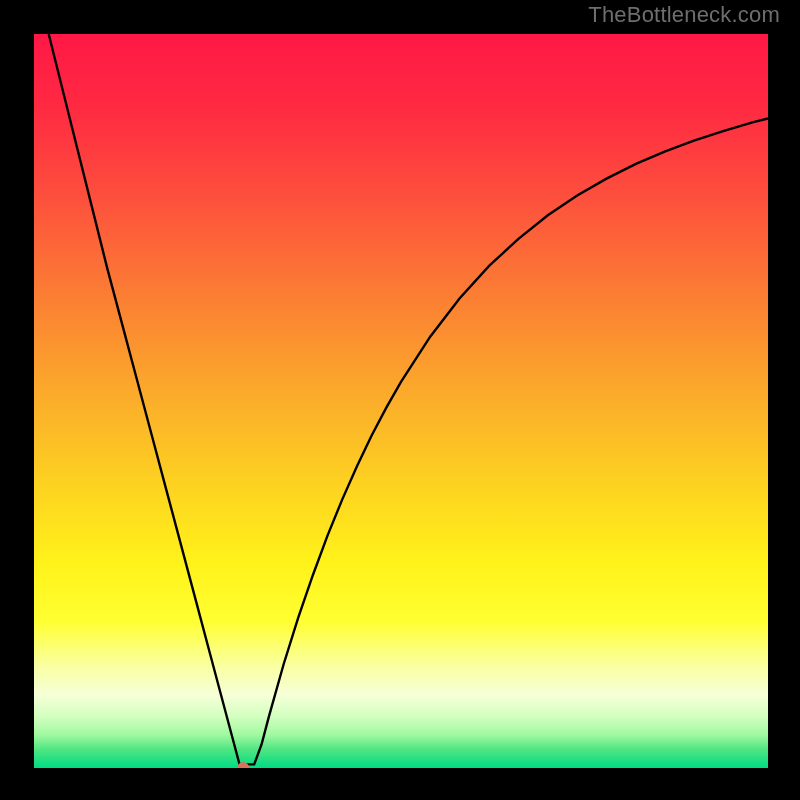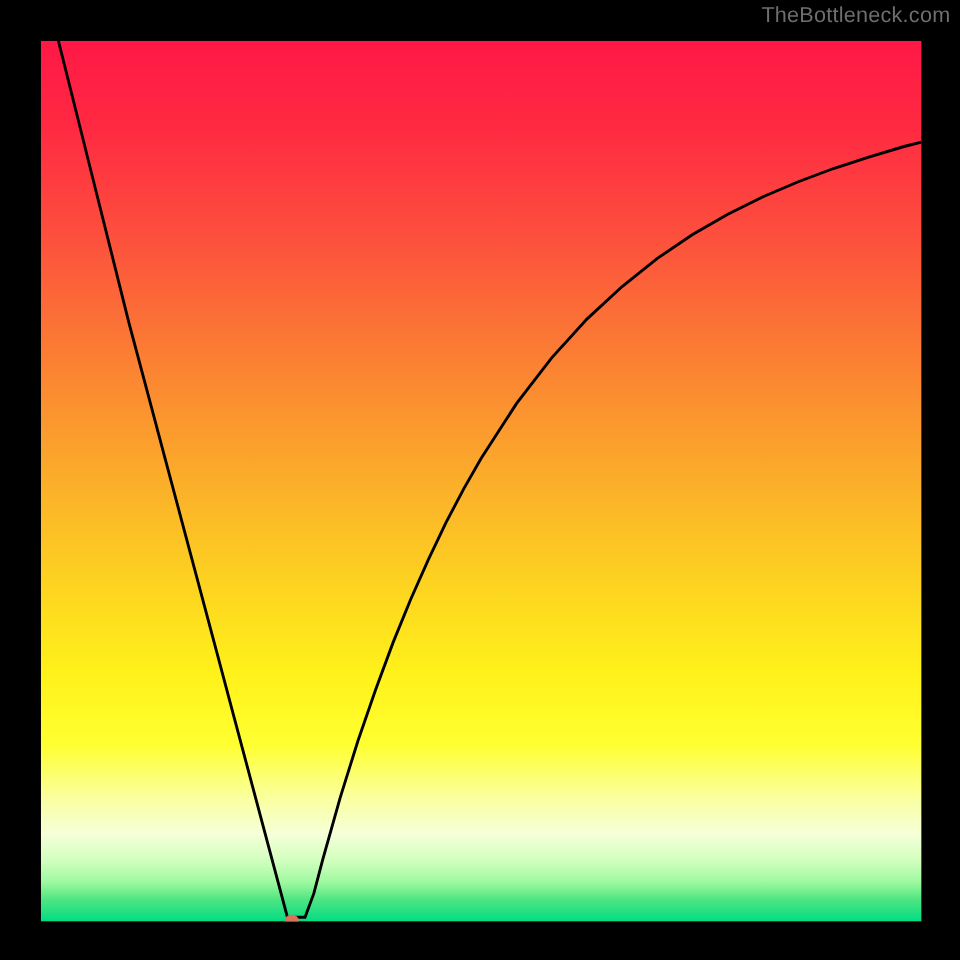--- a/index.html
+++ b/index.html
@@ -12,23 +12,23 @@
   }
   .outer {
     position: relative;
     width: 800px;
     height: 800px;
     background: #000;
   }
   .attribution {
     position: absolute;
     top: 2px;
-    right: 8px;
+    right: 20px;
     font-family: Arial, Helvetica, sans-serif;
-    font-size: 18px;
+    font-size: 22px;
     font-weight: 500;
     color: #6e6e6e;
     letter-spacing: 0.2px;
   }
   .plot-wrap {
     position: absolute;
     left: 34px;
     top: 34px;
     width: 734px;
     height: 734px;

